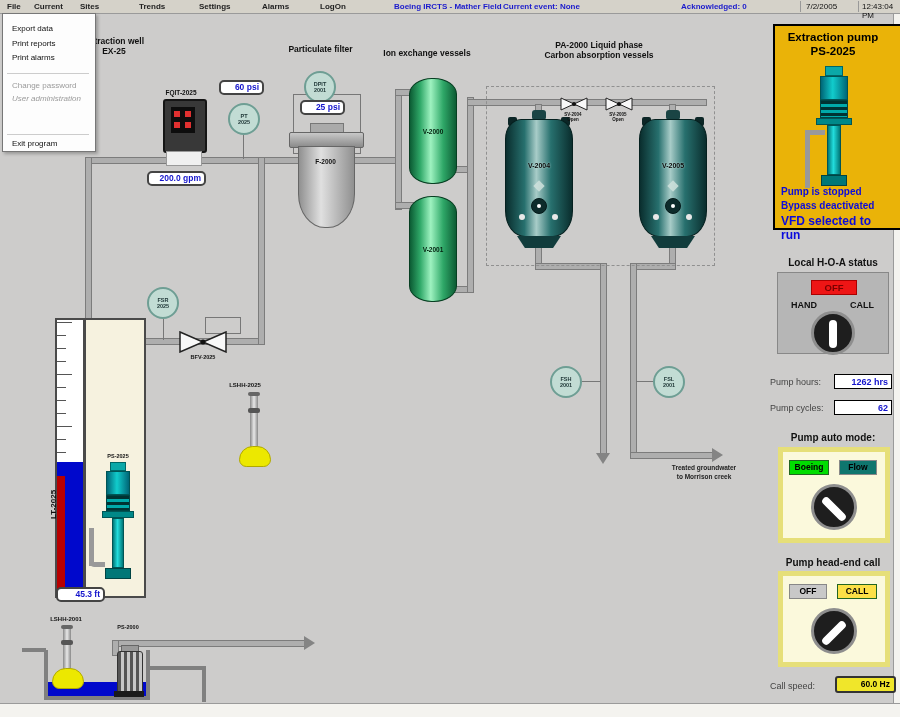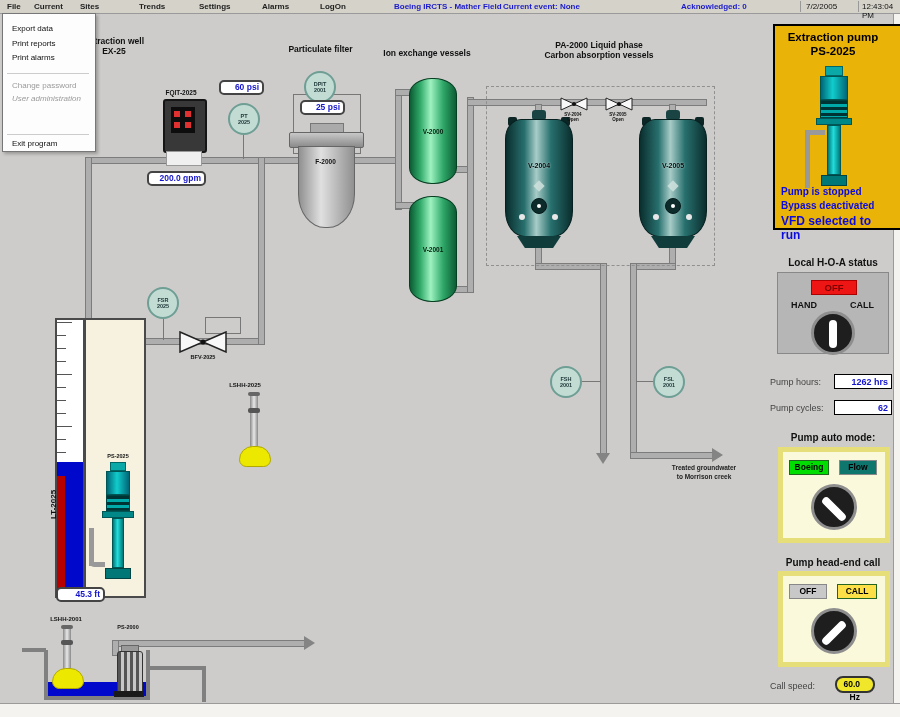--- a/index.html
+++ b/index.html
@@ -330,15 +330,15 @@
   <div class="lbl ctr" style="left:768px;top:557px;width:130px;font-size:10px;z-index:7;">Pump head-end call</div>
   <div class="ypanel" style="left:778px;top:571px;">
     <div class="panelbtn" style="left:6px;top:8px;width:38px;height:15px;background:#c8c8c8;color:#000;font-size:8.5px;line-height:13px;border-color:#888;">OFF</div>
     <div class="panelbtn" style="left:54px;top:8px;width:40px;height:15px;background:#fde047;color:#000;font-size:8.5px;line-height:13px;border-color:#262;">CALL</div>
     <div class="knob" style="left:28px;top:32px;width:46px;height:46px;">
       <div class="bar" style="left:16px;top:7px;height:30px;transform:rotate(45deg);"></div>
     </div>
   </div>
 
   <div class="fieldlbl" style="left:770px;top:681px;">Call speed:</div>
-  <div class="abs" style="left:835px;top:676px;width:40px;height:17px;background:#f0e62a;border:2px solid #333;border-radius:8px;box-sizing:border-box;color:#000;font-weight:bold;font-size:8.5px;text-align:right;line-height:13px;padding-right:13px;z-index:7;">60.0 Hz</div>
+  <div class="abs" style="left:835px;top:676px;width:61px;height:17px;background:#f0e62a;border:2px solid #333;border-radius:3px;box-sizing:border-box;color:#000;font-weight:bold;font-size:8.5px;text-align:right;line-height:13px;padding-right:4px;z-index:7;">60.0 Hz</div>
 
 </div>
 
 </body></html>

